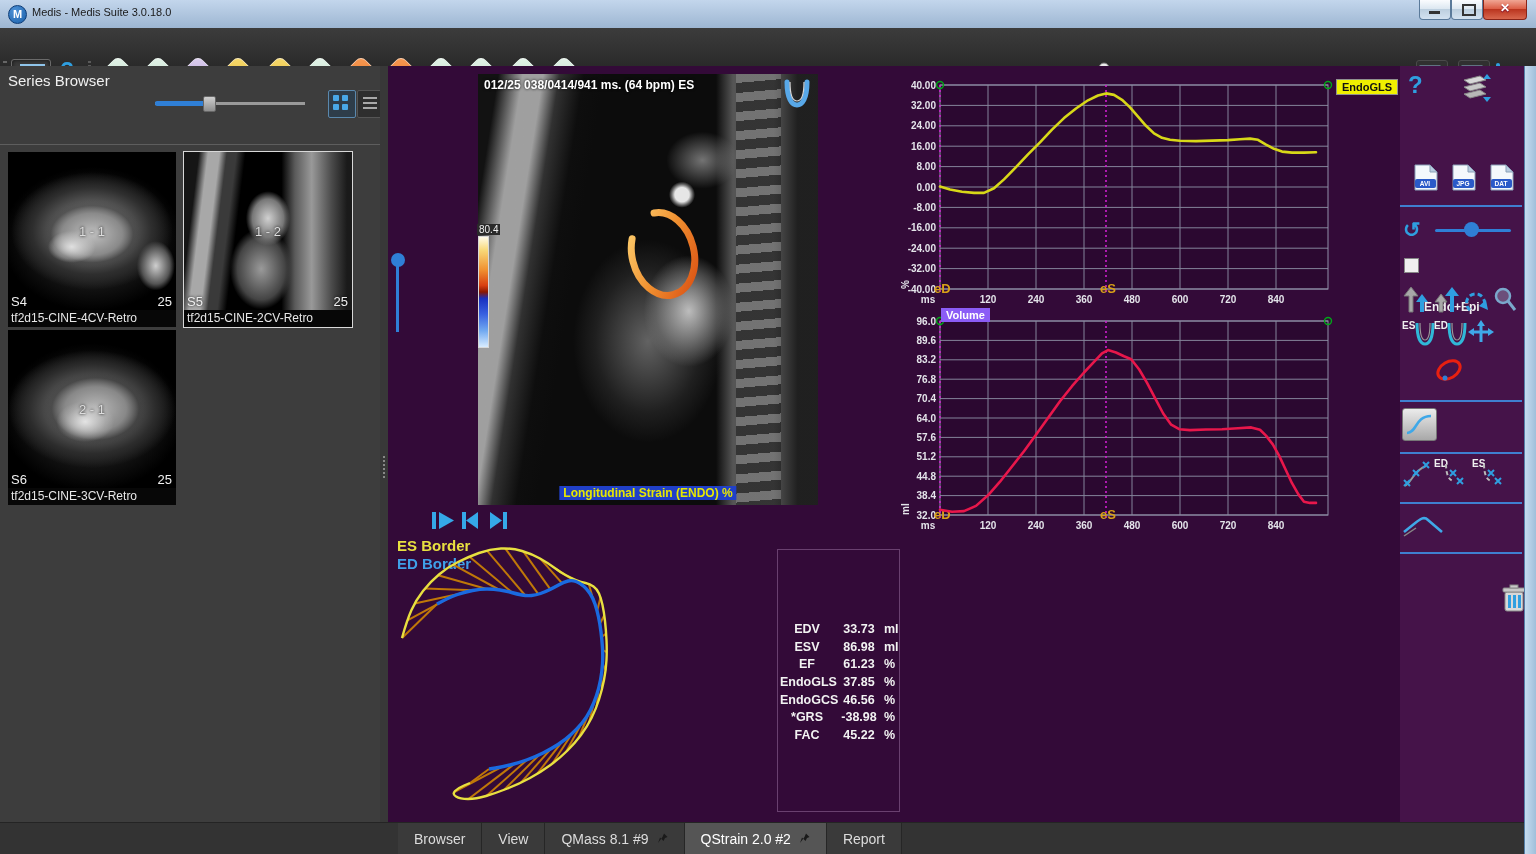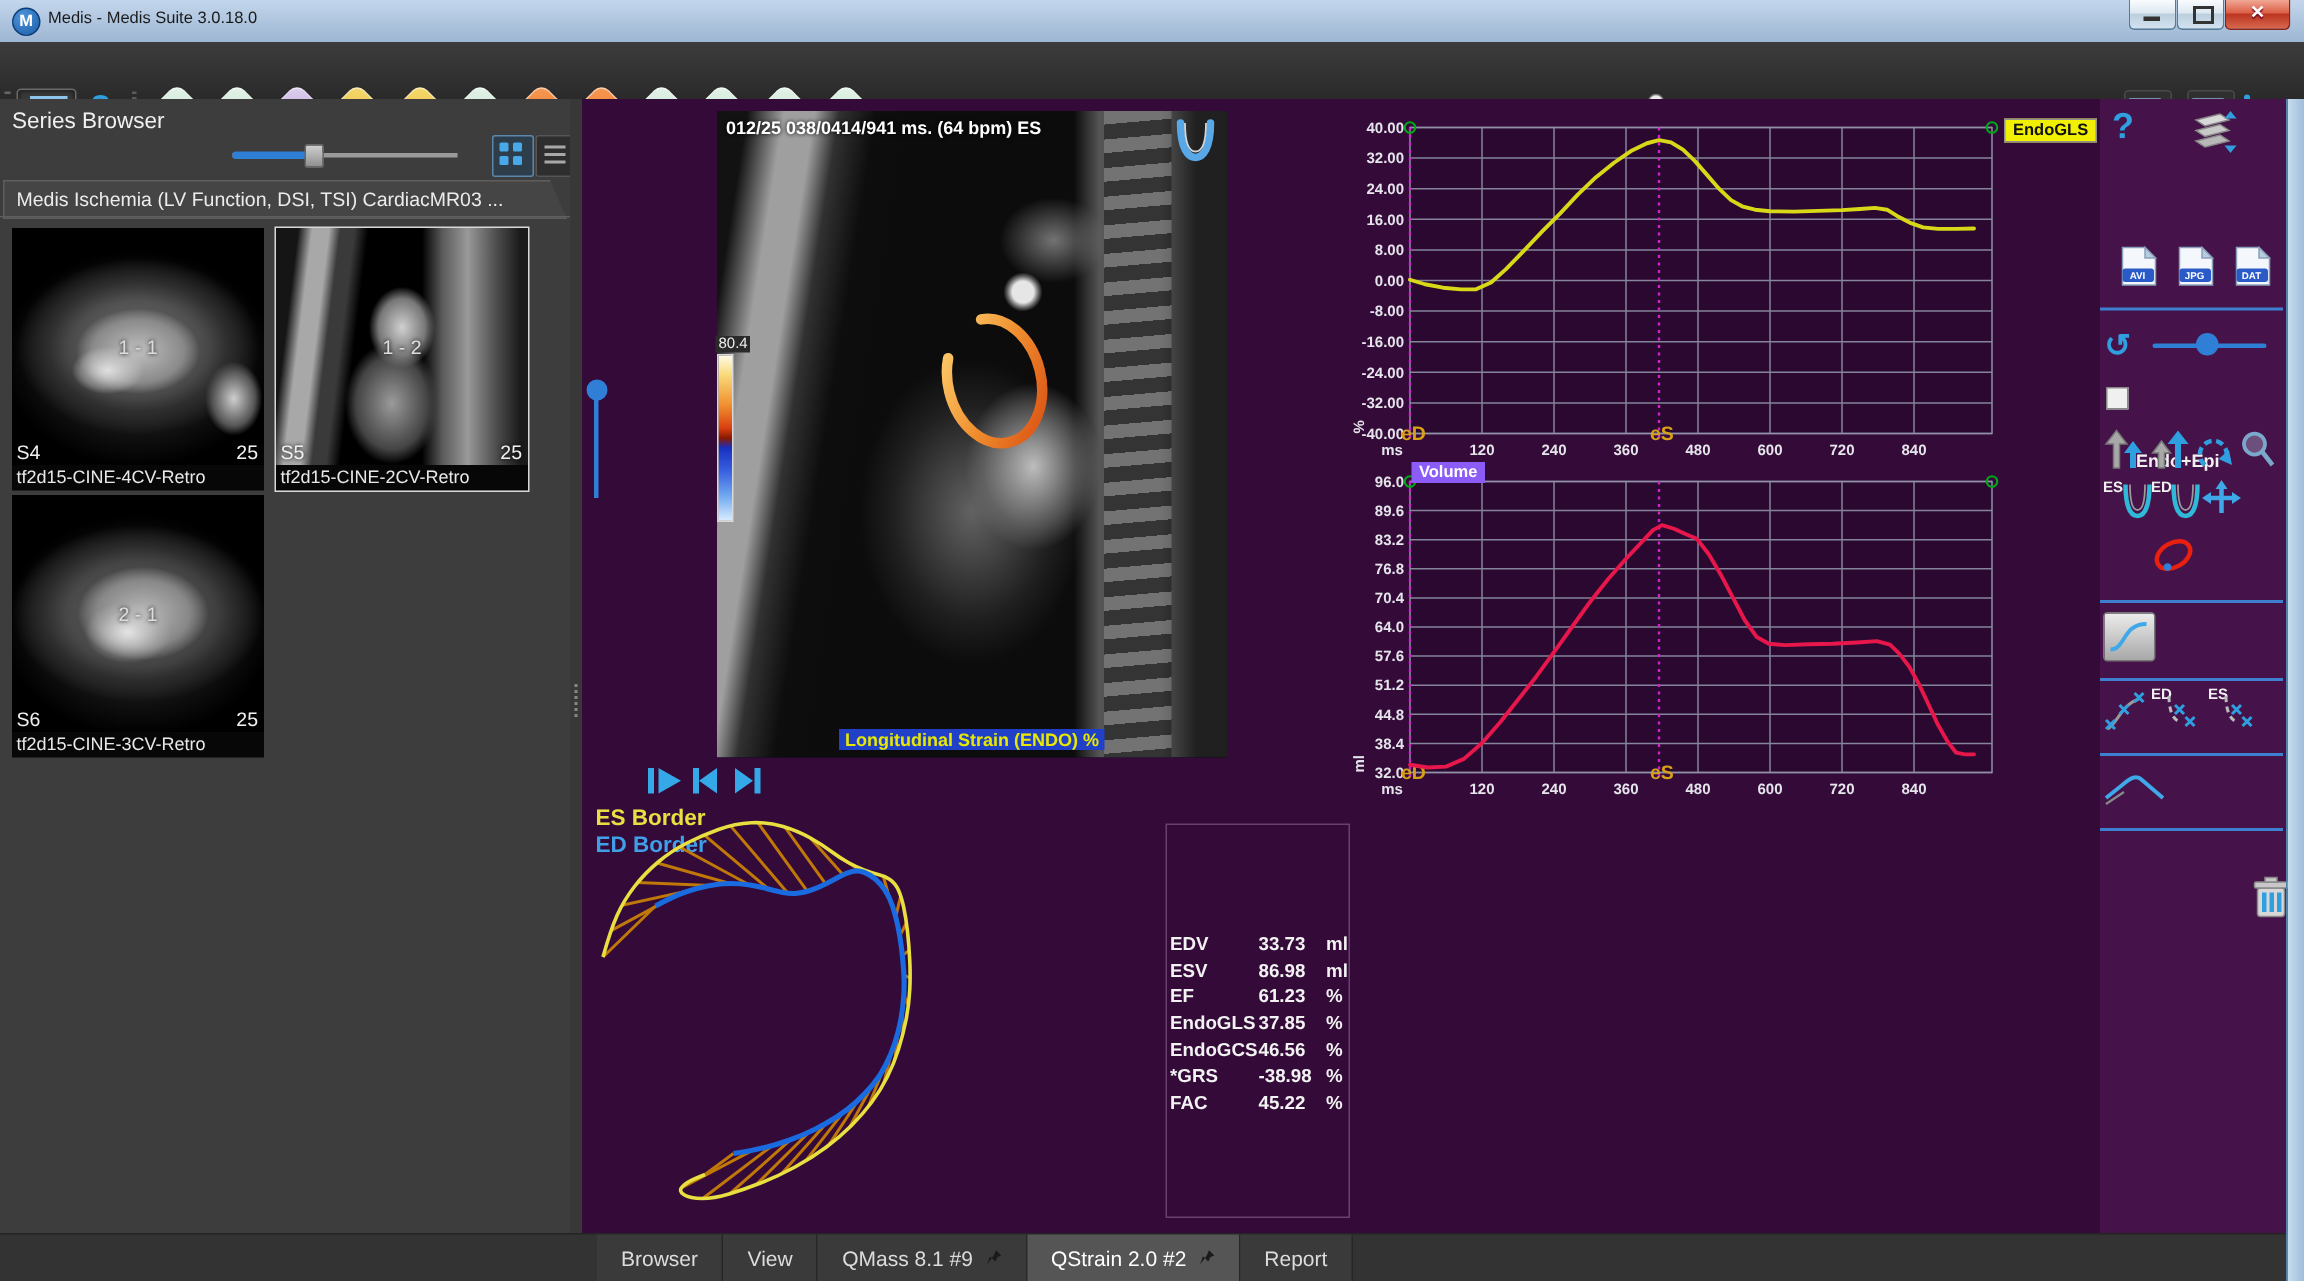--- a/index.html
+++ b/index.html
@@ -119,21 +119,21 @@
   .vslider-dot{position:absolute;left:391px;top:253px;width:14px;height:14px;border-radius:50%;background:#2f7fd6;}
   .vslider-line{position:absolute;left:396px;top:266px;width:3px;height:66px;background:#2f7fd6;}
   .playbar{position:absolute;left:430px;top:509px;}
   .es-label{position:absolute;left:397px;top:537px;font-size:15px;font-weight:bold;color:#e8e040;}
   .ed-label{position:absolute;left:397px;top:555px;font-size:15px;font-weight:bold;color:#3fa0e8;}
   #contour-svg{position:absolute;left:390px;top:532px;}
   .meas-panel{position:absolute;left:777px;top:549px;width:123px;height:263px;
     border:1px solid rgba(170,130,180,.45);box-sizing:border-box;padding-top:72px;}
   .mrow{display:grid;grid-template-columns:54px 40px 14px;gap:0 5px;height:17.7px;
     padding-left:2px;font-size:12.5px;font-weight:bold;color:#f2f2f2;}
-  .mrow .ml,.mrow .mv{text-align:left;}
+  .mrow .ml,.mrow .mv{text-align:center;}
   .mrow .mu{text-align:left;}
   .chart{position:absolute;width:500px;height:240px;}
   #chart1{left:900px;top:70px;}
   #chart2{left:900px;top:300px;}
   .ct{font:bold 10px "Liberation Sans",sans-serif;fill:#e4e4ea;}
   .cm{font:bold 13px "Liberation Sans",sans-serif;fill:#d8a018;}
   .badge{position:absolute;font-size:11px;font-weight:bold;padding:1px 5px;z-index:5;}
   #badge-endogls{left:1336px;top:79px;background:#f0f000;color:#111;border:1px solid #909090;}
   #badge-volume{left:941px;top:308px;background:#8b5cf6;color:#fff;}
 
@@ -302,21 +302,20 @@
       <div class="gsq" style="left:4px;top:4px;"></div>
       <div class="gsq" style="left:13px;top:4px;"></div>
       <div class="gsq" style="left:4px;top:13px;"></div>
       <div class="gsq" style="left:13px;top:13px;"></div>
     </div>
     <div class="viewbtn" style="left:357px;">
       <div class="lbar" style="top:6px;"></div>
       <div class="lbar" style="top:11px;"></div>
       <div class="lbar" style="top:16px;"></div>
     </div>
-    <div class="study-tab">Medis Ischemia (LV Function, DSI, TSI) CardiacMR03 ...</div>
     <div class="study-line"></div>
     <div id="thumbs">
         <div class="thumb" style="left: 8px; top: 86px;">
           <div class="thumb-img ti0">
             <div class="frame-label">1 - 1</div>
             <div class="sn">S4</div>
             <div class="fc">25</div>
           </div>
           <div class="tname">tf2d15-CINE-4CV-Retro</div>
         </div>

